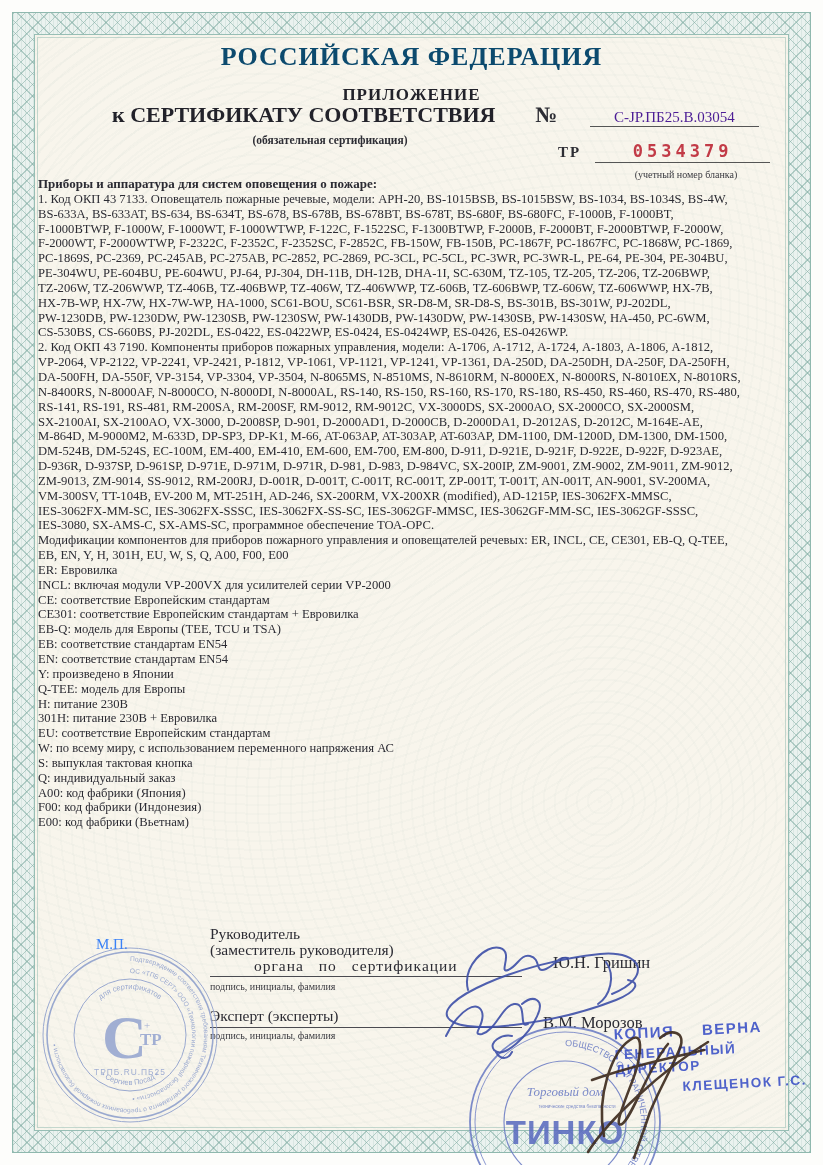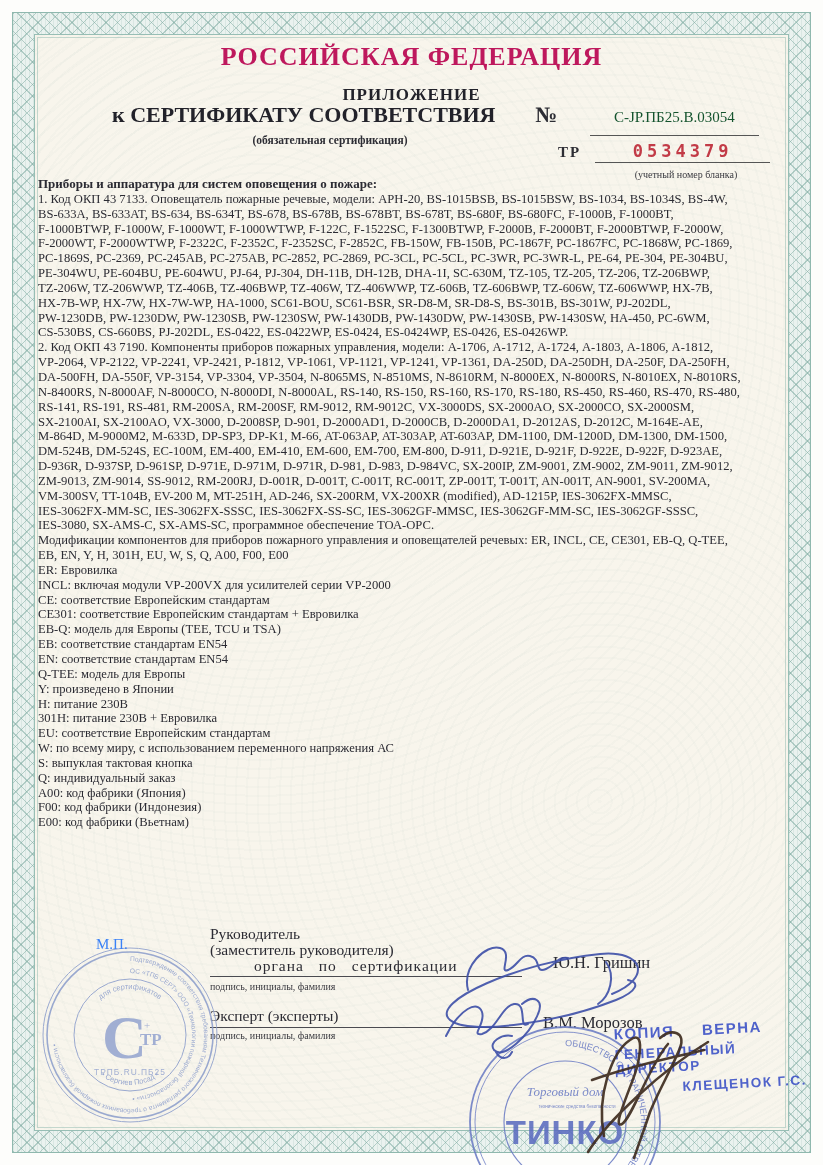--- a/index.html
+++ b/index.html
@@ -22,27 +22,27 @@
     position:absolute; inset:34px; background:#f8f5ec; border:1px solid #97beb5;
     background-image:
       repeating-radial-gradient(circle at 30% 25%, rgba(160,185,178,.05) 0 2px, transparent 2px 9px),
       repeating-radial-gradient(circle at 75% 70%, rgba(160,185,178,.05) 0 2px, transparent 2px 11px);
   }
   .body-area::after{content:""; position:absolute; inset:2px; border:1px solid rgba(151,190,181,.55); pointer-events:none;}
 
   .abs{position:absolute;}
   .center{text-align:center;}
 
-  .country-title{left:0; right:0; top:42px; font-size:26px; font-weight:bold; letter-spacing:1px; color:#be185d;}
+  .country-title{left:0; right:0; top:42px; font-size:26px; font-weight:bold; letter-spacing:1px; color:#0c4a6e;}
   .doc-type{left:0; right:0; top:85px; font-size:17px; font-weight:bold; letter-spacing:1px; color:#22222a;}
 
   .cert-row{left:112px; right:64px; top:102px; display:flex; align-items:baseline;gap:20px;}
   .cert-row .t{font-size:22px; font-weight:bold; white-space:nowrap; color:#22222a;}
   .cert-row .num-sign{font-size:22px; font-weight:bold; margin-left:20px;}
-  .cert-row .val{flex:1; margin-left:12px; border-bottom:1px solid #555; text-align:center; font-size:15px; padding-bottom:9px; color:#14532d;}
+  .cert-row .val{flex:1; margin-left:12px; border-bottom:1px solid #555; text-align:center; font-size:15px; padding-bottom:0; color:#4c1d95;}
 
   .mandatory{left:150px; width:360px; top:134px; font-size:11.5px; font-weight:bold;}
 
   .tr-row{left:558px; width:212px; top:141px; display:flex; align-items:baseline;}
   .tr-row .t{font-size:15px; font-weight:bold; letter-spacing:2px;}
   .tr-row .val{flex:1; margin-left:14px; border-bottom:1px solid #555; text-align:center;
     font-family:"DejaVu Sans Mono", monospace; font-weight:bold; font-size:17px; letter-spacing:4px; color:#c23b47; padding-bottom:1px;}
   .tr-caption{left:600px; width:172px; top:169px; font-size:10px; color:#3a3a40;}
 
   .body-text{left:38px; right:33px; top:177px; font-size:12.6px; line-height:14.85px; color:#2b2b33;}
@@ -130,22 +130,22 @@
         <div class="ln">EB, EN, Y, H, 301H, EU, W, S, Q, A00, F00, E00</div>
       </div>
     <div>
         <div class="ln">ER: Евровилка</div>
         <div class="ln">INCL: включая модули VP-200VX для усилителей серии VP-2000</div>
         <div class="ln">CE: соответствие Европейским стандартам</div>
         <div class="ln">CE301: соответствие Европейским стандартам + Евровилка</div>
         <div class="ln">EB-Q: модель для Европы (TEE, TCU и TSA)</div>
         <div class="ln">EB: соответствие стандартам EN54</div>
         <div class="ln">EN: соответствие стандартам EN54</div>
+        <div class="ln">Y: произведено в Японии</div>
         <div class="ln">Q-TEE: модель для Европы</div>
-        <div class="ln">Y: произведено в Японии</div>
         <div class="ln">H: питание 230В</div>
         <div class="ln">301H: питание 230В + Евровилка</div>
         <div class="ln">EU: соответствие Европейским стандартам</div>
         <div class="ln">W: по всему миру, с использованием переменного напряжения АС</div>
         <div class="ln">S: выпуклая тактовая кнопка</div>
         <div class="ln">Q: индивидуальный заказ</div>
         <div class="ln">A00: код фабрики (Япония)</div>
         <div class="ln">F00: код фабрики (Индонезия)</div>
         <div class="ln">E00: код фабрики (Вьетнам)</div>
       </div>

